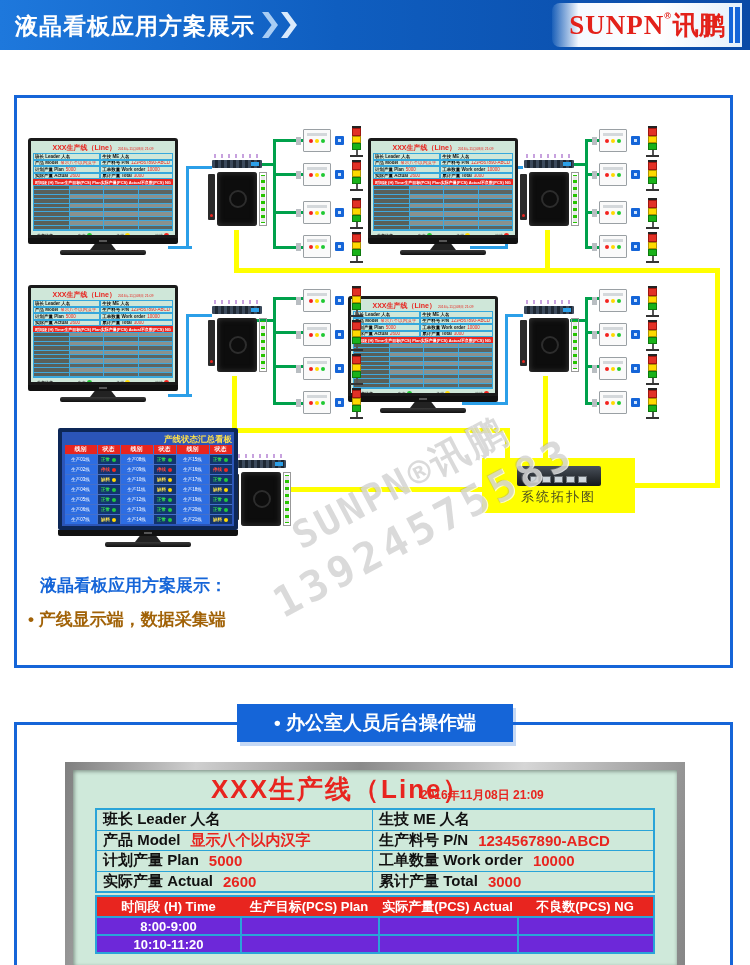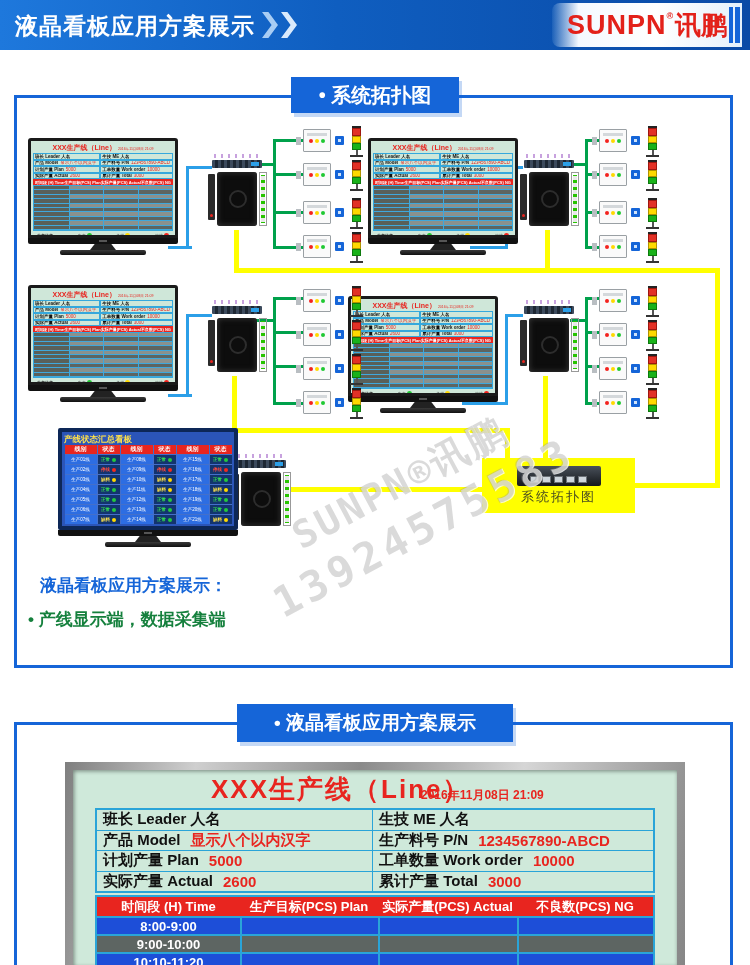--- a/index.html
+++ b/index.html
@@ -9,21 +9,21 @@
   .hdr{position:absolute;left:0;top:0;width:750px;height:50px;
     background:linear-gradient(90deg,#1e78dc 0%,#0f5ec0 45%,#0a4aa6 100%);}
   .hdr-title{position:absolute;left:15px;top:11px;color:#fff;font-size:23px;font-weight:bold;letter-spacing:1px;}
   .chev{position:absolute;left:262px;top:12px;display:flex;}
   .chev i{display:inline-block;width:16px;height:26px;margin-right:3px;
     clip-path:polygon(0 0,40% 0,100% 50%,40% 100%,0 100%,60% 50%);background:#a8cdf4;}
   .chev i:last-child{background:#d9eafc;}
   .logo{position:absolute;right:8px;top:3px;width:190px;height:44px;border-radius:8px 0 0 8px;
     background:linear-gradient(90deg,rgba(110,166,221,.15) 0,#f4f9ff 14%,#ffffff 55%,#e4f0fb 100%);
     display:flex;align-items:center;justify-content:center;}
-  .logo-en{font-family:Liberation Sans, sans-serif;font-weight:bold;font-size:27px;color:#e3211a;letter-spacing:1px;}
+  .logo-en{font-family:Liberation Serif, serif;font-weight:bold;font-size:27px;color:#e3211a;letter-spacing:1px;}
   .logo-reg{font-size:9px;color:#e3211a;vertical-align:super;position:relative;top:-9px;font-weight:bold;}
   .logo-cn{font-size:26px;font-weight:bold;color:#e3211a;margin-left:2px;}
   .logo-bars{position:absolute;right:2px;top:4px;width:11px;height:36px;
     background:linear-gradient(90deg,#1565d8 0 4px,rgba(0,0,0,0) 4px 6px,#1565d8 6px 10px);}
   
   .sec-box{position:absolute;border:3px solid #1565d8;box-sizing:border-box;background:#fff;}
   .badge{position:absolute;background:#1565d8;color:#fff;font-weight:bold;font-size:20px;
     display:flex;align-items:center;justify-content:center;z-index:4;
     box-shadow:3px 4px 0 rgba(21,101,216,.25);}
   
@@ -57,21 +57,21 @@
   .m-si i{font-size:4px;color:#444;font-style:normal;white-space:nowrap;}
   .dot{width:5px;height:5px;border-radius:50%;display:inline-block;}
   .dg{background:#1fc832;} .dy{background:#ffd900;} .dr{background:#f3231e;}
   .tv-chin{height:6px;background:#111;border-radius:0 0 2px 2px;position:relative;}
   .tv-chin::after{content:"";position:absolute;left:50%;top:2px;width:8px;height:2px;margin-left:-4px;background:#555;}
   .tv-neck{width:26px;height:6px;margin:0 auto;background:#222;clip-path:polygon(18% 0,82% 0,100% 100%,0 100%);}
   .tv-base{width:86px;height:5px;margin:0 auto;background:linear-gradient(#3a3a3a,#101010);border-radius:2px;}
   
   .stv{position:absolute;left:58px;top:428px;width:180px;z-index:2;}
   .stv-frame{border:4px solid #0d2757;background:#2b55b8;padding:2px;border-radius:2px;}
-  .s-title{height:11px;color:#ffe14a;font-size:8.5px;font-weight:bold;text-align:left;overflow:hidden;}
+  .s-title{height:11px;color:#ffe14a;font-size:8.5px;font-weight:bold;text-align:right;overflow:hidden;}
   .s-grid{display:grid;grid-template-columns:32px 22px 32px 22px 32px 22px;grid-auto-rows:9px;gap:1px;
     background:#446fc9;width:167px;margin:0 auto;}
   .sh{background:#e8251f;color:#fff;font-size:6px;font-weight:bold;display:flex;align-items:center;justify-content:center;overflow:hidden;}
   .sl{background:#2d6de2;color:#fff;font-size:4.5px;display:flex;align-items:center;justify-content:center;overflow:hidden;white-space:nowrap;}
   .ss{background:#13346e;font-size:4.5px;font-weight:bold;display:flex;align-items:center;justify-content:center;overflow:hidden;white-space:nowrap;}
   .ss .sdot{width:4px;height:4px;border-radius:50%;display:inline-block;margin-left:2px;}
   .ok{color:#35e052;} .ok .sdot{background:#23c83e;}
   .stop{color:#ff4a3d;} .stop .sdot{background:#f32a1e;}
   .lack{color:#ffe24a;} .lack .sdot{background:#ffd900;}
   
@@ -109,21 +109,21 @@
   .tw-base{width:13px;height:2px;margin:0 auto;background:#333;position:relative;left:-2px;}
   
   .lan{position:absolute;left:482px;top:458px;width:153px;height:55px;background:#ffff00;z-index:2;
     display:flex;flex-direction:column;align-items:center;justify-content:center;gap:2px;}
   .lan-switch{width:84px;height:20px;background:linear-gradient(#49505a,#14171a);border-radius:2px;
     display:flex;align-items:flex-end;justify-content:center;gap:3px;padding-bottom:3px;box-sizing:border-box;}
   .lan-switch b{width:9px;height:7px;background:#cfd6dc;border:1px solid #6b7076;box-sizing:border-box;}
   .lan-label{font-size:13px;color:#4a4e20;letter-spacing:2px;}
   
   .note{position:absolute;left:40px;top:574px;font-size:17px;font-weight:bold;color:#1565d8;z-index:3;}
-  .bullet{position:absolute;top:608px;font-size:17px;font-weight:bold;color:#15803d;z-index:3;}
+  .bullet{position:absolute;top:608px;font-size:17px;font-weight:bold;color:#a16207;z-index:3;}
   .wm{position:absolute;left:245px;top:455px;z-index:6;pointer-events:none;transform:rotate(-28deg);
     color:rgba(150,150,150,.35);text-align:center;text-shadow:1px 1px 0 rgba(255,255,255,.8);}
   .wm .wm1{display:block;font-size:38px;font-weight:bold;letter-spacing:3px;font-family:"DejaVu Sans Mono",monospace;}
   .wm .wm2{display:block;font-size:42px;font-weight:bold;letter-spacing:5px;font-family:"DejaVu Sans Mono",monospace;}
   
   .board{position:absolute;left:65px;top:762px;width:620px;height:212px;box-sizing:border-box;padding:8px;z-index:2;
     background:linear-gradient(100deg,#7f7f7f,#cfcfcf 20%,#8a8a8a 45%,#d6d6d6 70%,#858585);}
   .board-inner{width:100%;height:100%;background:#cfe9da;position:relative;box-shadow:inset 1px 1px 4px rgba(0,0,0,.45);overflow:hidden;}
   .b-titlerow{position:relative;height:38px;}
   .b-title{position:absolute;left:138px;top:2px;font-size:26px;font-weight:bold;color:#e8251f;letter-spacing:2px;white-space:nowrap;}
@@ -133,21 +133,21 @@
   .b-row:last-child{border-bottom:none;}
   .b-cell{display:flex;align-items:center;overflow:hidden;white-space:nowrap;padding-left:6px;box-sizing:border-box;}
   .b-cell.l{width:275px;}
   .b-cell.r{width:281px;border-left:1.5px solid #2aa4d8;}
   .b-cell .lb{font-size:15px;font-weight:bold;color:#111;font-style:normal;}
   .b-cell .vl{font-size:15px;font-weight:bold;color:#e8251f;margin-left:10px;font-style:normal;}
   .b-hours{margin-left:22px;margin-top:2px;width:560px;border:2px solid #2aa4d8;box-sizing:border-box;}
   .h-head{display:grid;grid-template-columns:143px 138px 139px 136px;background:#e8251f;height:19px;}
   .h-head span{color:#fff;font-size:13px;font-weight:bold;display:flex;align-items:center;justify-content:center;white-space:nowrap;overflow:hidden;}
   .h-row{display:grid;grid-template-columns:143px 138px 139px 136px;height:16px;border-top:2px solid #2aa4d8;}
-  .h-row.light{background:#1d4ed8;}
+  .h-row.light{background:#6d28d9;}
   .h-row.dark{background:#5d6562;}
   .h-c{border-left:2px solid #2aa4d8;}
   .h-c:first-child{border-left:none;color:#fff;font-size:13px;font-weight:bold;display:flex;align-items:center;justify-content:center;}
 </style>
 </head>
 <body>
 
 <div id="app">
 
   <div class="hdr">
@@ -158,21 +158,20 @@
       </div>
     <div class="logo">
       <span class="logo-en">SUNPN</span>
       <span class="logo-reg">®</span>
       <span class="logo-cn">讯鹏</span>
       <span class="logo-bars"></span>
     </div>
   </div>
 
   <div class="sec-box" style="left:14px;top:95px;width:719px;height:573px;"></div>
-  <div class="badge" style="left:291px;top:77px;width:168px;height:36px;">• 系统拓扑图</div>
 
   <div class="cab cy" style="left:234px;top:230px;width:5px;height:43px;"></div>
   <div class="cab cy" style="left:234px;top:268px;width:486px;height:5px;"></div>
   <div class="cab cy" style="left:545px;top:230px;width:5px;height:43px;"></div>
   <div class="cab cy" style="left:715px;top:268px;width:5px;height:220px;"></div>
   <div class="cab cy" style="left:635px;top:483px;width:85px;height:5px;"></div>
   <div class="cab cy" style="left:232px;top:376px;width:5px;height:57px;"></div>
   <div class="cab cy" style="left:232px;top:428px;width:278px;height:5px;"></div>
   <div class="cab cy" style="left:505px;top:428px;width:5px;height:32px;"></div>
   <div class="cab cy" style="left:543px;top:376px;width:5px;height:84px;"></div>
@@ -1258,21 +1257,21 @@
 
   <div class="note">液晶看板应用方案展示：</div>
   <div class="bullet" style="left:28px;">• 产线显示端，数据采集端</div>
 
   <div class="wm">
     <span class="wm1">SUNPN®讯鹏</span>
     <span class="wm2">13924575583</span>
   </div>
 
   <div class="sec-box" style="left:14px;top:722px;width:719px;height:260px;"></div>
-  <div class="badge" style="left:237px;top:704px;width:276px;height:38px;font-size:19px;">• 液晶看板应用方案展示</div>
+  <div class="badge" style="left:237px;top:704px;width:276px;height:38px;font-size:19px;">• 办公室人员后台操作端</div>
 
   <div class="board">
     <div class="board-inner">
       <div class="b-titlerow">
         <span class="b-title">XXX生产线（Line）</span>
         <span class="b-date">2016年11月08日  21:09</span>
       </div>
       <div class="b-info">
         <div class="b-row">
           <div class="b-cell l">
@@ -1319,26 +1318,20 @@
           <span>生产目标(PCS) Plan</span>
           <span>实际产量(PCS) Actual</span>
           <span>不良数(PCS) NG</span>
         </div>
         <div class="h-row light">
           <div class="h-c">8:00-9:00</div>
             <div class="h-c"></div>
             <div class="h-c"></div>
             <div class="h-c"></div>
         </div>
-        <div class="h-row dark">
-          <div class="h-c">9:00-10:00</div>
-            <div class="h-c"></div>
-            <div class="h-c"></div>
-            <div class="h-c"></div>
-        </div>
         <div class="h-row light">
           <div class="h-c">10:10-11:20</div>
             <div class="h-c"></div>
             <div class="h-c"></div>
             <div class="h-c"></div>
         </div>
 
       </div>
     </div>
   </div>

